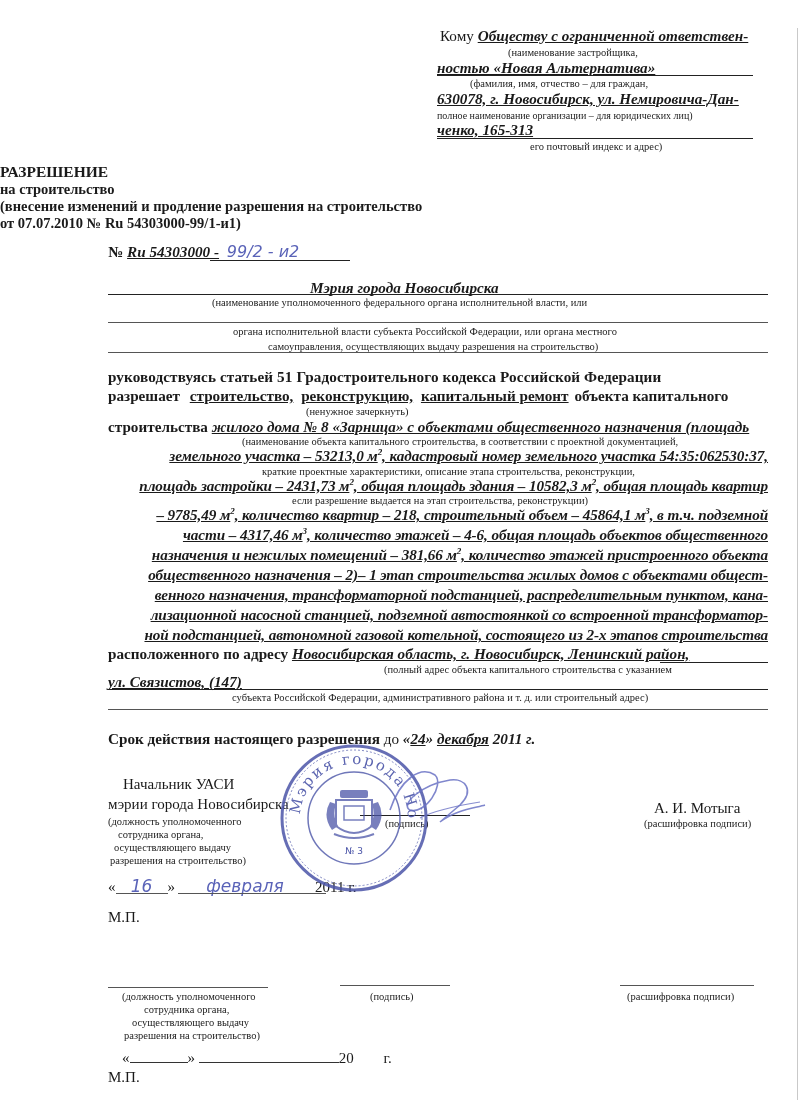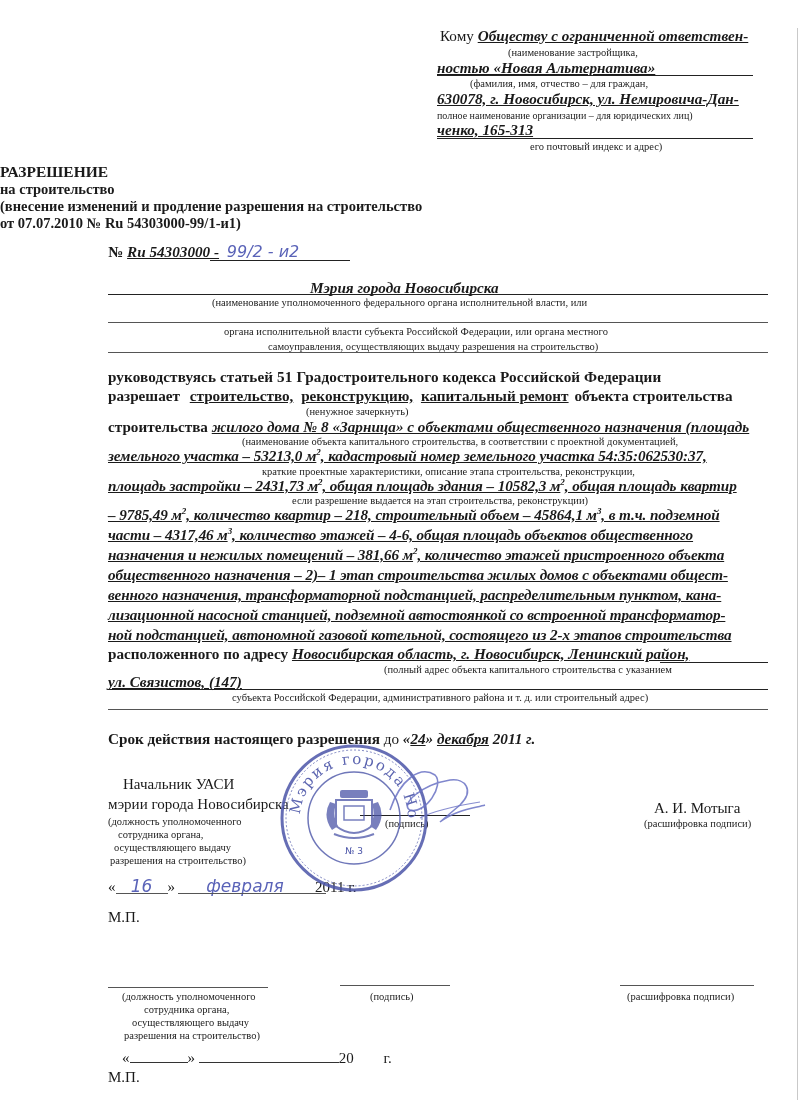--- a/index.html
+++ b/index.html
@@ -11,21 +11,21 @@
   .fill { font-weight: bold; font-style: italic; text-decoration: underline; }
   .cap { font-size: 10.5px; color: #222; }
   .rule { position: absolute; height: 1px; background: #222; }
   .rule.thin { background: #555; }
   .big { font-size: 15.2px; }
   .hdr { font-weight: bold; text-align: left; width: 800px; left: 0; font-size: 14.5px; }
   .bold { font-weight: bold; }
   .strike { text-decoration: line-through; }
   .uline { text-decoration: underline; }
   .line { position: absolute; left: 108px; width: 660px; white-space: nowrap; font-size: 15.2px;
-          font-weight: bold; font-style: italic; letter-spacing: -0.1px; }
+          font-weight: bold; font-style: italic; letter-spacing: -0.1px; text-align: right; }
   .hand { font-family: "DejaVu Sans", sans-serif; font-style: italic; color: #5a63b8; font-weight: normal; }
   .stamp { position: absolute; left: 278px; top: 742px; width: 152px; height: 152px; }
   .sig { position: absolute; left: 380px; top: 760px; width: 110px; height: 75px; }
   sup { font-size: 9px; line-height: 0; }
 </style>
 </head>
 <body>
 
 <div class="page">
   <div class="edge"></div>
@@ -53,31 +53,31 @@
     <span class="bold">№</span>
     <span class="fill">Ru 54303000 -</span>
     <span class="hand" style="font-size:16px; margin-left:4px;">99/2 - и2</span>
   </div>
   <div class="rule" style="left:210px; top:260px; width:140px;"></div>
 
   <div class="abs big fill" style="left:310px; top:279px; text-decoration:none;">Мэрия города Новосибирска</div>
   <div class="rule" style="left:108px; top:294px; width:660px;"></div>
   <div class="abs cap" style="left:212px; top:297px;">(наименование уполномоченного федерального органа исполнительной власти, или</div>
   <div class="rule thin" style="left:108px; top:322px; width:660px;"></div>
-  <div class="abs cap" style="left:224px; top:326px;">органа исполнительной власти субъекта Российской Федерации, или органа местного</div>
+  <div class="abs cap" style="left:233px; top:326px;">органа исполнительной власти субъекта Российской Федерации, или органа местного</div>
   <div class="rule thin" style="left:108px; top:352px; width:660px;"></div>
   <div class="abs cap" style="left:268px; top:341px;">самоуправления, осуществляющих выдачу разрешения на строительство)</div>
 
   <div class="abs bold big" style="left:108px; top:368px; letter-spacing:0.1px;">руководствуясь  статьей  51  Градостроительного  кодекса  Российской  Федерации</div>
   <div class="abs big" style="left:108px; top:387px;">
     <span class="bold">разрешает</span>
     <span class="bold uline" style="margin-left:6px;">строительство,</span>
     <span class="bold uline strike" style="margin-left:4px;">реконструкцию,</span>
     <span class="bold uline strike" style="margin-left:4px;">капитальный ремонт</span>
-    <span class="bold" style="margin-left:2px;">объекта   строительства</span>
+    <span class="bold" style="margin-left:2px;">объекта   капитального</span>
   </div>
   <div class="abs cap" style="left:306px; top:406px;">(ненужное  зачеркнуть)</div>
 
   <div class="abs big" style="left:108px; top:418px;">
     <span class="bold">строительства</span>
     <span class="fill">жилого дома № 8 «Зарница» с объектами общественного назначения (площадь</span>
   </div>
   <div class="abs cap" style="left:242px; top:436px;">(наименование объекта капитального строительства, в соответствии с проектной документацией,</div>
 
   <div class="line" style="top:447px;">

